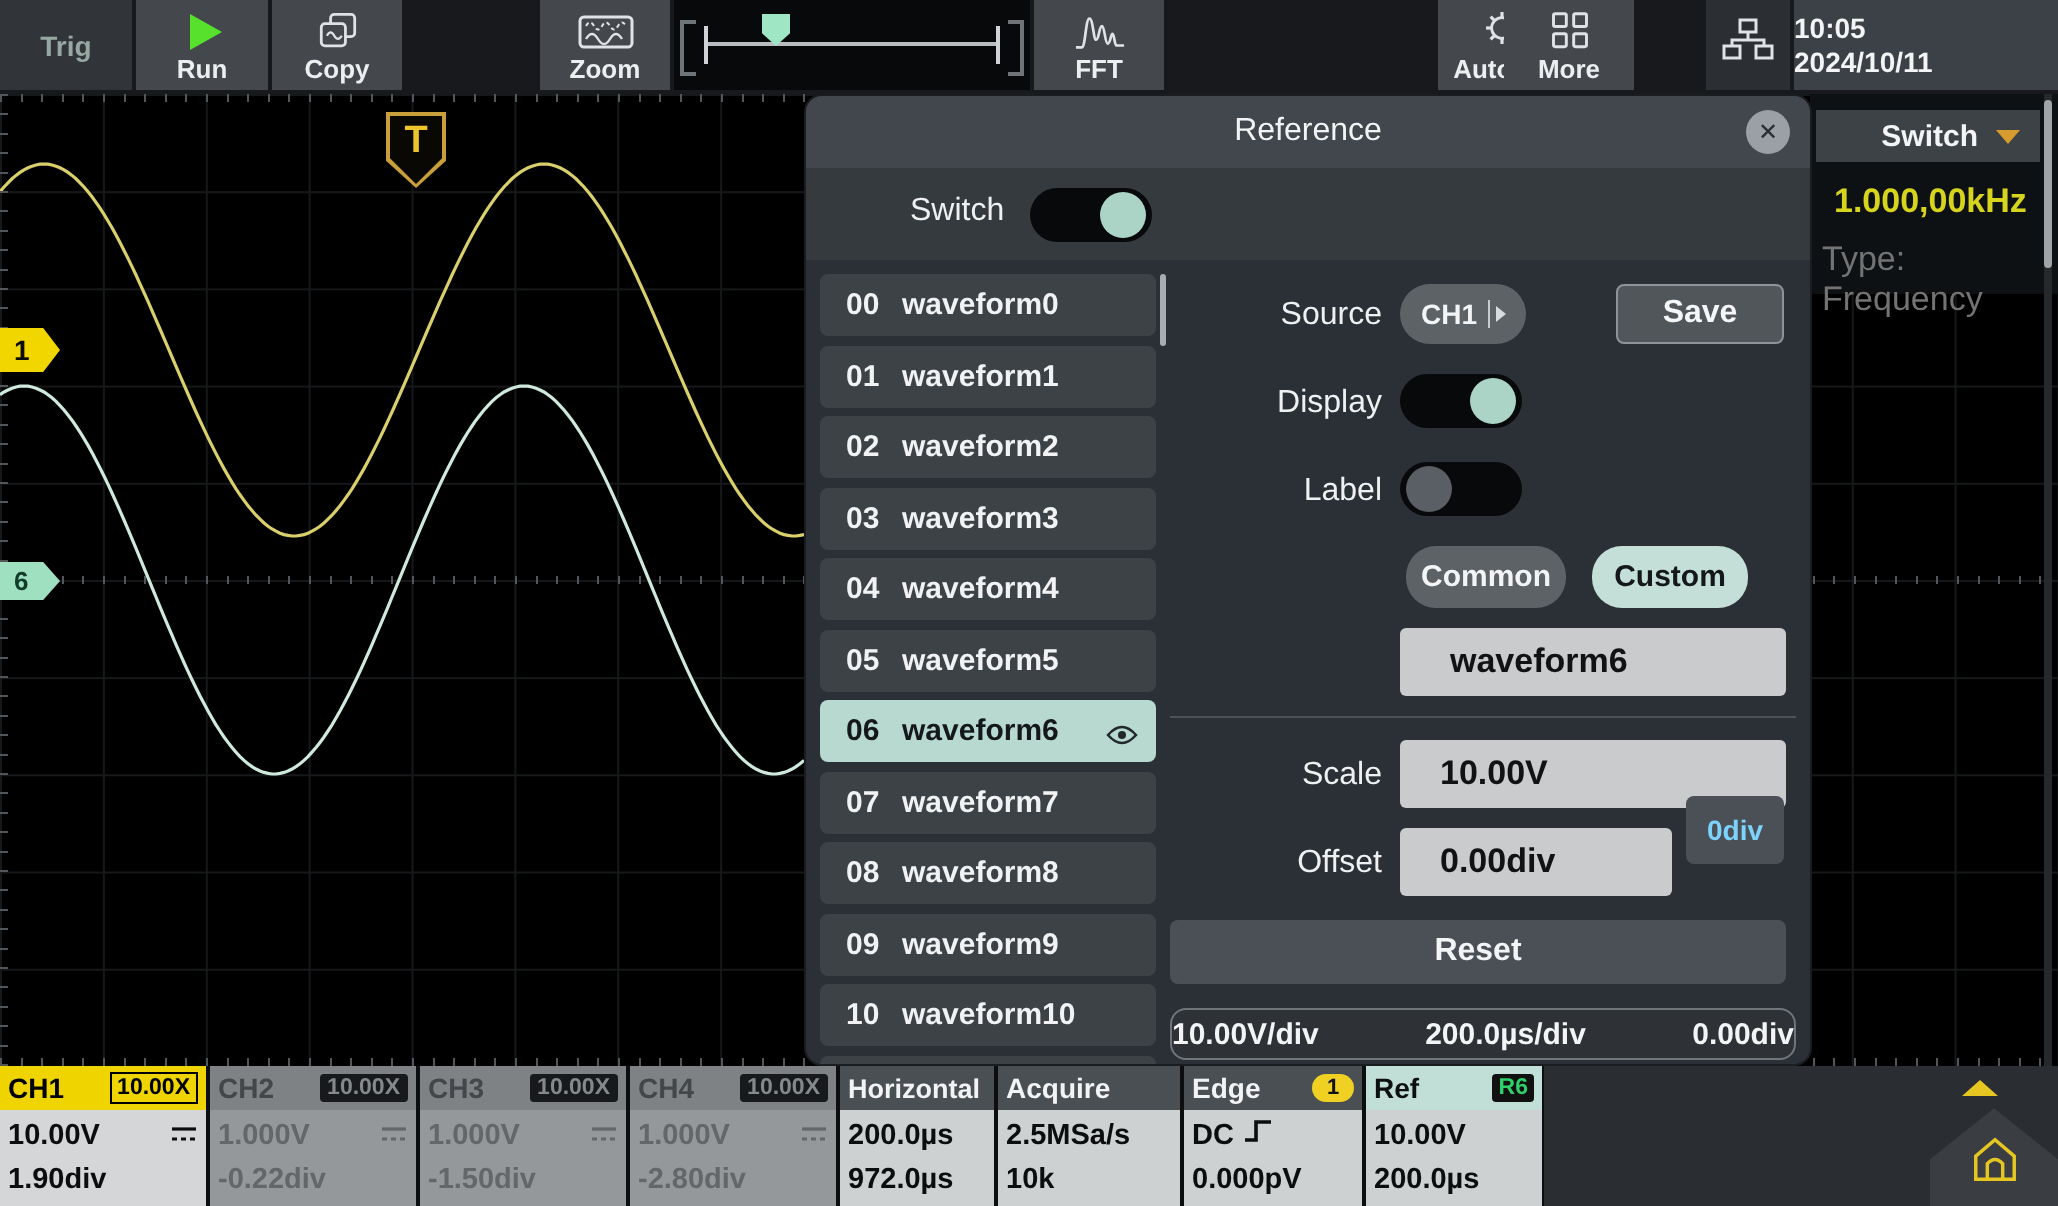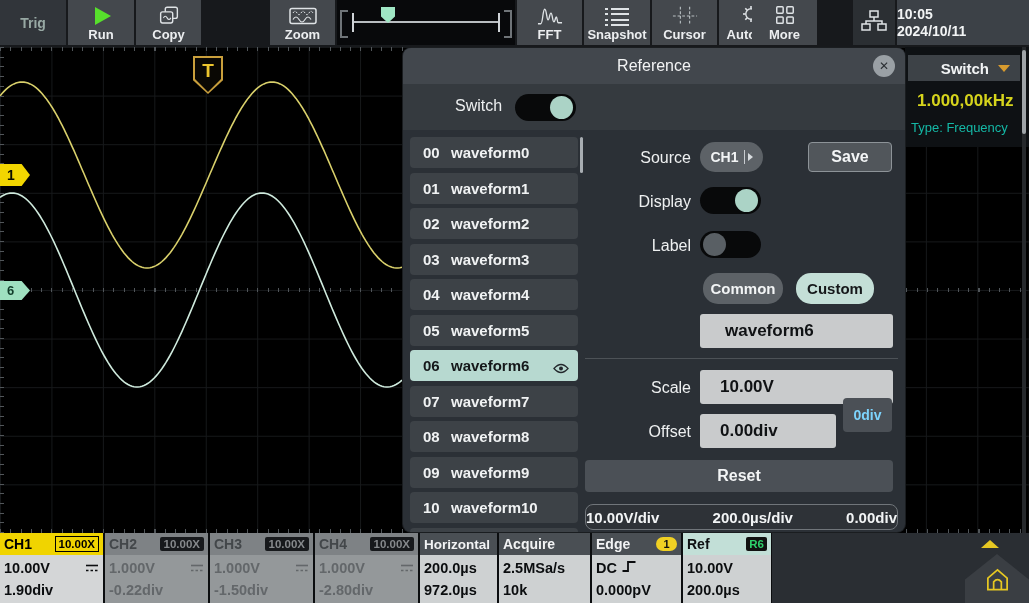--- a/index.html
+++ b/index.html
@@ -46,21 +46,21 @@
   .mark1{top:117px;background:#f2d600;color:#0b0d00}
   .mark6{top:234px;height:19px;background:#9fe0c0;color:#123d2a;font-size:13px}
   
   .counter{position:absolute;left:905px;top:47px;width:124px;height:100px;background:#0e1114}
   .counter-h{position:absolute;left:3px;top:8px;width:112px;height:26px;background:#3d4247;color:#f2f4f5;
              font-weight:bold;font-size:15px;display:flex;align-items:center;justify-content:flex-end;
              padding-right:10px;box-sizing:border-box}
   .counter-h .tri{width:0;height:0;border-left:6px solid transparent;border-right:6px solid transparent;
                   border-top:7px solid #d89b2e;margin-left:9px}
   .counter-val{position:absolute;left:12px;top:44px;color:#d6d41c;font-weight:bold;font-size:17px}
-  .counter-type{position:absolute;left:6px;top:73px;color:#14b8a6;font-size:13px}
+  .counter-type{position:absolute;left:6px;top:73px;color:#737373;font-size:17px}
   .right-scroll-track{position:absolute;left:1022px;top:47px;width:4px;height:486px;background:#26292c}
   .right-scroll-thumb{position:absolute;left:1022px;top:50px;width:4px;height:84px;background:#9fa4a8;border-radius:2px}
   
   .dialog{position:absolute;left:403px;top:48px;width:502px;height:484px;background:#2b3036;
           border-radius:8px;overflow:hidden;box-shadow:0 0 0 1px #1a1d20}
   .dlg-header{position:absolute;left:0;top:0;width:100%;height:36px;background:#42474d;color:#f2f3f4;
               font-size:16px;display:flex;align-items:center;justify-content:center}
   .dlg-close{position:absolute;right:10px;top:7px;width:22px;height:22px;border-radius:50%;background:#9aa0a5;
              color:#2b2f33;font-size:12px;font-weight:bold;display:flex;align-items:center;justify-content:center;cursor:pointer}
   .switch-row{position:absolute;left:0;top:36px;width:100%;height:46px;background:#353a3f}
@@ -172,45 +172,20 @@
   </div>
 
   <div class="tbtn" style="left:517px;width:65px">
     <span>
         <svg width="26" height="22" viewBox="0 0 27 22" fill="none" stroke="#dfe3e6" stroke-width="1.4">
       <path d="M1,19 H4 C6,19 6,4 8,4 C10,4 10,15 11.5,15 C13,15 13,8 14.5,8 C16,8 16,17 17.5,17 C19,17 19,12 20,12 C21,12 21,18 22,18 H26"></path>
         </svg>
       </span>
     <span class="lbl">FFT</span>
   </div>
-  <div class="tbtn" style="left:584px;width:66px">
-    <span>
-        <svg width="26" height="22" viewBox="0 0 26 22" fill="#dfe3e6">
-      <rect x="1" y="3" width="3" height="2"></rect>
-          <rect x="7" y="3" width="18" height="2"></rect>
-      <rect x="1" y="8" width="3" height="2"></rect>
-          <rect x="7" y="8" width="18" height="2"></rect>
-      <rect x="1" y="14" width="3" height="2"></rect>
-          <rect x="7" y="14" width="18" height="2"></rect>
-      <rect x="1" y="19" width="3" height="2"></rect>
-          <rect x="7" y="19" width="18" height="2"></rect>
-        </svg>
-      </span>
-    <span class="lbl">Snapshot</span>
-  </div>
-  <div class="tbtn" style="left:652px;width:65px">
-    <span>
-        <svg width="26" height="22" viewBox="0 0 28 22" fill="none" stroke="#b9c0c4" stroke-width="1.2">
-      <line x1="9" y1="1" x2="9" y2="21" stroke-dasharray="3 2"></line>
-      <line x1="19" y1="1" x2="19" y2="21" stroke-dasharray="3 2"></line>
-      <line x1="1" y1="11" x2="27" y2="11" stroke-dasharray="3 2"></line>
-        </svg>
-      </span>
-    <span class="lbl">Cursor</span>
-  </div>
   <div class="tbtn" style="left:719px;width:65px">
     <span>
         <svg width="26" height="22" viewBox="0 0 26 22" fill="none">
       <circle cx="12" cy="9" r="5.2" stroke="#dfe3e6" stroke-width="1.4"></circle>
       <g stroke="#dfe3e6" stroke-width="1.6">
         <line x1="12" y1="1" x2="12" y2="3.5"></line>
             <line x1="12" y1="14.5" x2="12" y2="17"></line>
         <line x1="4" y1="9" x2="6.5" y2="9"></line>
             <line x1="17.5" y1="9" x2="20" y2="9"></line>
         <line x1="6.3" y1="3.3" x2="8.1" y2="5.1"></line>

